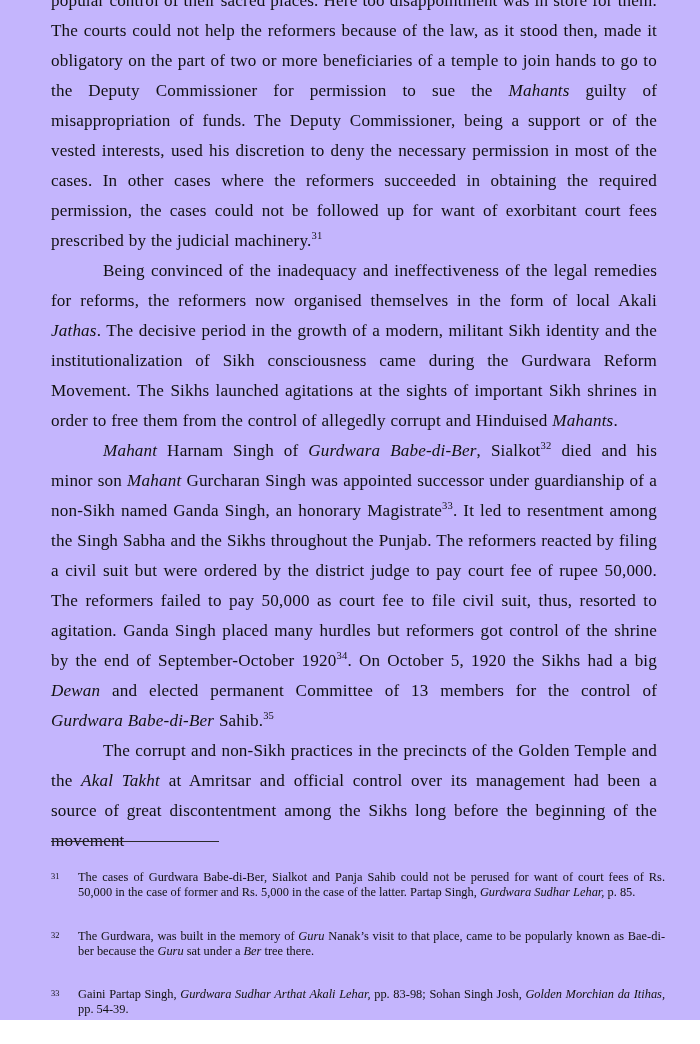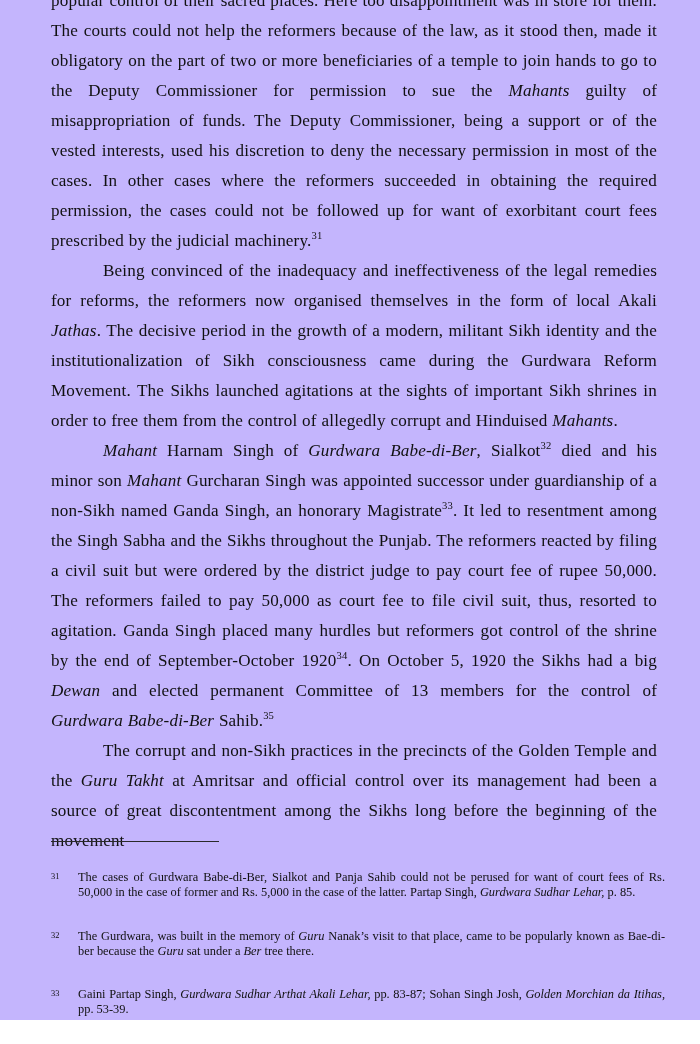--- a/index.html
+++ b/index.html
@@ -81,37 +81,37 @@
 </style>
 </head>
 <body>
 
 <div class="page">
 
   <div class="body-block">
     <p class="para"><span>popular control of their sacred places. Here too disappointment was in store for them. The courts could not help the reformers because of the law, as it stood then, made it obligatory on the part of two or more beneficiaries of a temple to join hands to go to the Deputy Commissioner for permission to sue the </span><span class="it">Mahants</span><span> guilty of misappropriation of funds. The Deputy Commissioner, being a support or of the vested interests, used his discretion to deny the necessary permission in most of the cases. In other cases where the reformers succeeded in obtaining the required permission, the cases could not be followed up for want of exorbitant court fees prescribed by the judicial machinery.</span><sup>31</sup></p>
     <p class="para indent"><span>Being convinced of the inadequacy and ineffectiveness of the legal remedies for reforms, the reformers now organised themselves in the form of local Akali </span><span class="it">Jathas</span><span>. The decisive period in the growth of a modern, militant Sikh identity and the institutionalization of Sikh consciousness came during the Gurdwara Reform Movement. The Sikhs launched agitations at the sights of important Sikh shrines in order to free them from the control of allegedly corrupt and Hinduised </span><span class="it">Mahants</span><span>.</span></p>
     <p class="para indent"><span class="it">Mahant</span><span> Harnam Singh of </span><span class="it">Gurdwara Babe-di-Ber</span><span>, Sialkot</span><sup>32</sup><span> died and his minor son </span><span class="it">Mahant</span><span> Gurcharan Singh was appointed successor under guardianship of a non-Sikh named Ganda Singh, an honorary Magistrate</span><sup>33</sup><span>. It led to resentment among the Singh Sabha and the Sikhs throughout the Punjab. The reformers reacted by filing a civil suit but were ordered by the district judge to pay court fee of rupee 50,000. The reformers failed to pay 50,000 as court fee to file civil suit, thus, resorted to agitation. Ganda Singh placed many hurdles but reformers got control of the shrine by the end of September-October 1920</span><sup>34</sup><span>. On October 5, 1920 the Sikhs had a big </span><span class="it">Dewan</span><span> and elected permanent Committee of 13 members for the control of </span><span class="it">Gurdwara Babe-di-Ber</span><span> Sahib.</span><sup>35</sup></p>
-    <p class="para indent"><span>The corrupt and non-Sikh practices in the precincts of the Golden Temple and the </span><span class="it">Guru Takht</span><span> at Amritsar and official control over its management had been a source of great discontentment among the Sikhs long before the beginning of the movement</span></p>
+    <p class="para indent"><span>The corrupt and non-Sikh practices in the precincts of the Golden Temple and the </span><span class="it">Akal Takht</span><span> at Amritsar and official control over its management had been a source of great discontentment among the Sikhs long before the beginning of the movement</span></p>
   </div>
 
   <div class="footnote-area">
     <div class="fn-rule"></div>
 
     <div class="fn">
       <span class="fn-num">31</span>
       <span class="fn-text"><span>The cases of Gurdwara Babe-di-Ber, Sialkot and Panja Sahib could not be perused for want of court fees of Rs. 50,000 in the case of former and Rs. 5,000 in the case of the latter.  Partap Singh, </span><span class="it">Gurdwara Sudhar Lehar,</span><span> p. 85.</span></span>
     </div>
     <div class="fn">
       <span class="fn-num">32</span>
       <span class="fn-text"><span>The Gurdwara, was built in the memory of </span><span class="it">Guru</span><span> Nanak’s visit to that place, came to be popularly known as Bae-di-ber because the </span><span class="it">Guru</span><span> sat under a </span><span class="it">Ber</span><span> tree there.</span></span>
     </div>
     <div class="fn">
       <span class="fn-num">33</span>
-      <span class="fn-text"><span>Gaini Partap Singh, </span><span class="it">Gurdwara Sudhar Arthat Akali Lehar,</span><span> pp. 83-87; Sohan Singh Josh,  </span><span class="it">Golden Morchian da Itihas,</span><span>  pp. 53-39.</span></span>
+      <span class="fn-text"><span>Gaini Partap Singh, </span><span class="it">Gurdwara Sudhar Arthat Akali Lehar,</span><span> pp. 83-98; Sohan Singh Josh,  </span><span class="it">Golden Morchian da Itihas,</span><span>  pp. 54-39.</span></span>
     </div>
     <div class="fn">
       <span class="fn-num">34</span>
       <span class="fn-text"><span>Sohan Singh Josh,  </span><span class="it">Akali Morchian da Itihas</span><span>, p. 39.</span></span>
     </div>
     <div class="fn">
       <span class="fn-num">35</span>
       <span class="fn-text"><span>Morchian Singh, </span><span class="it">The Akali Struggle, Retrospect,</span><span> p. 20.</span></span>
     </div>
   </div>

